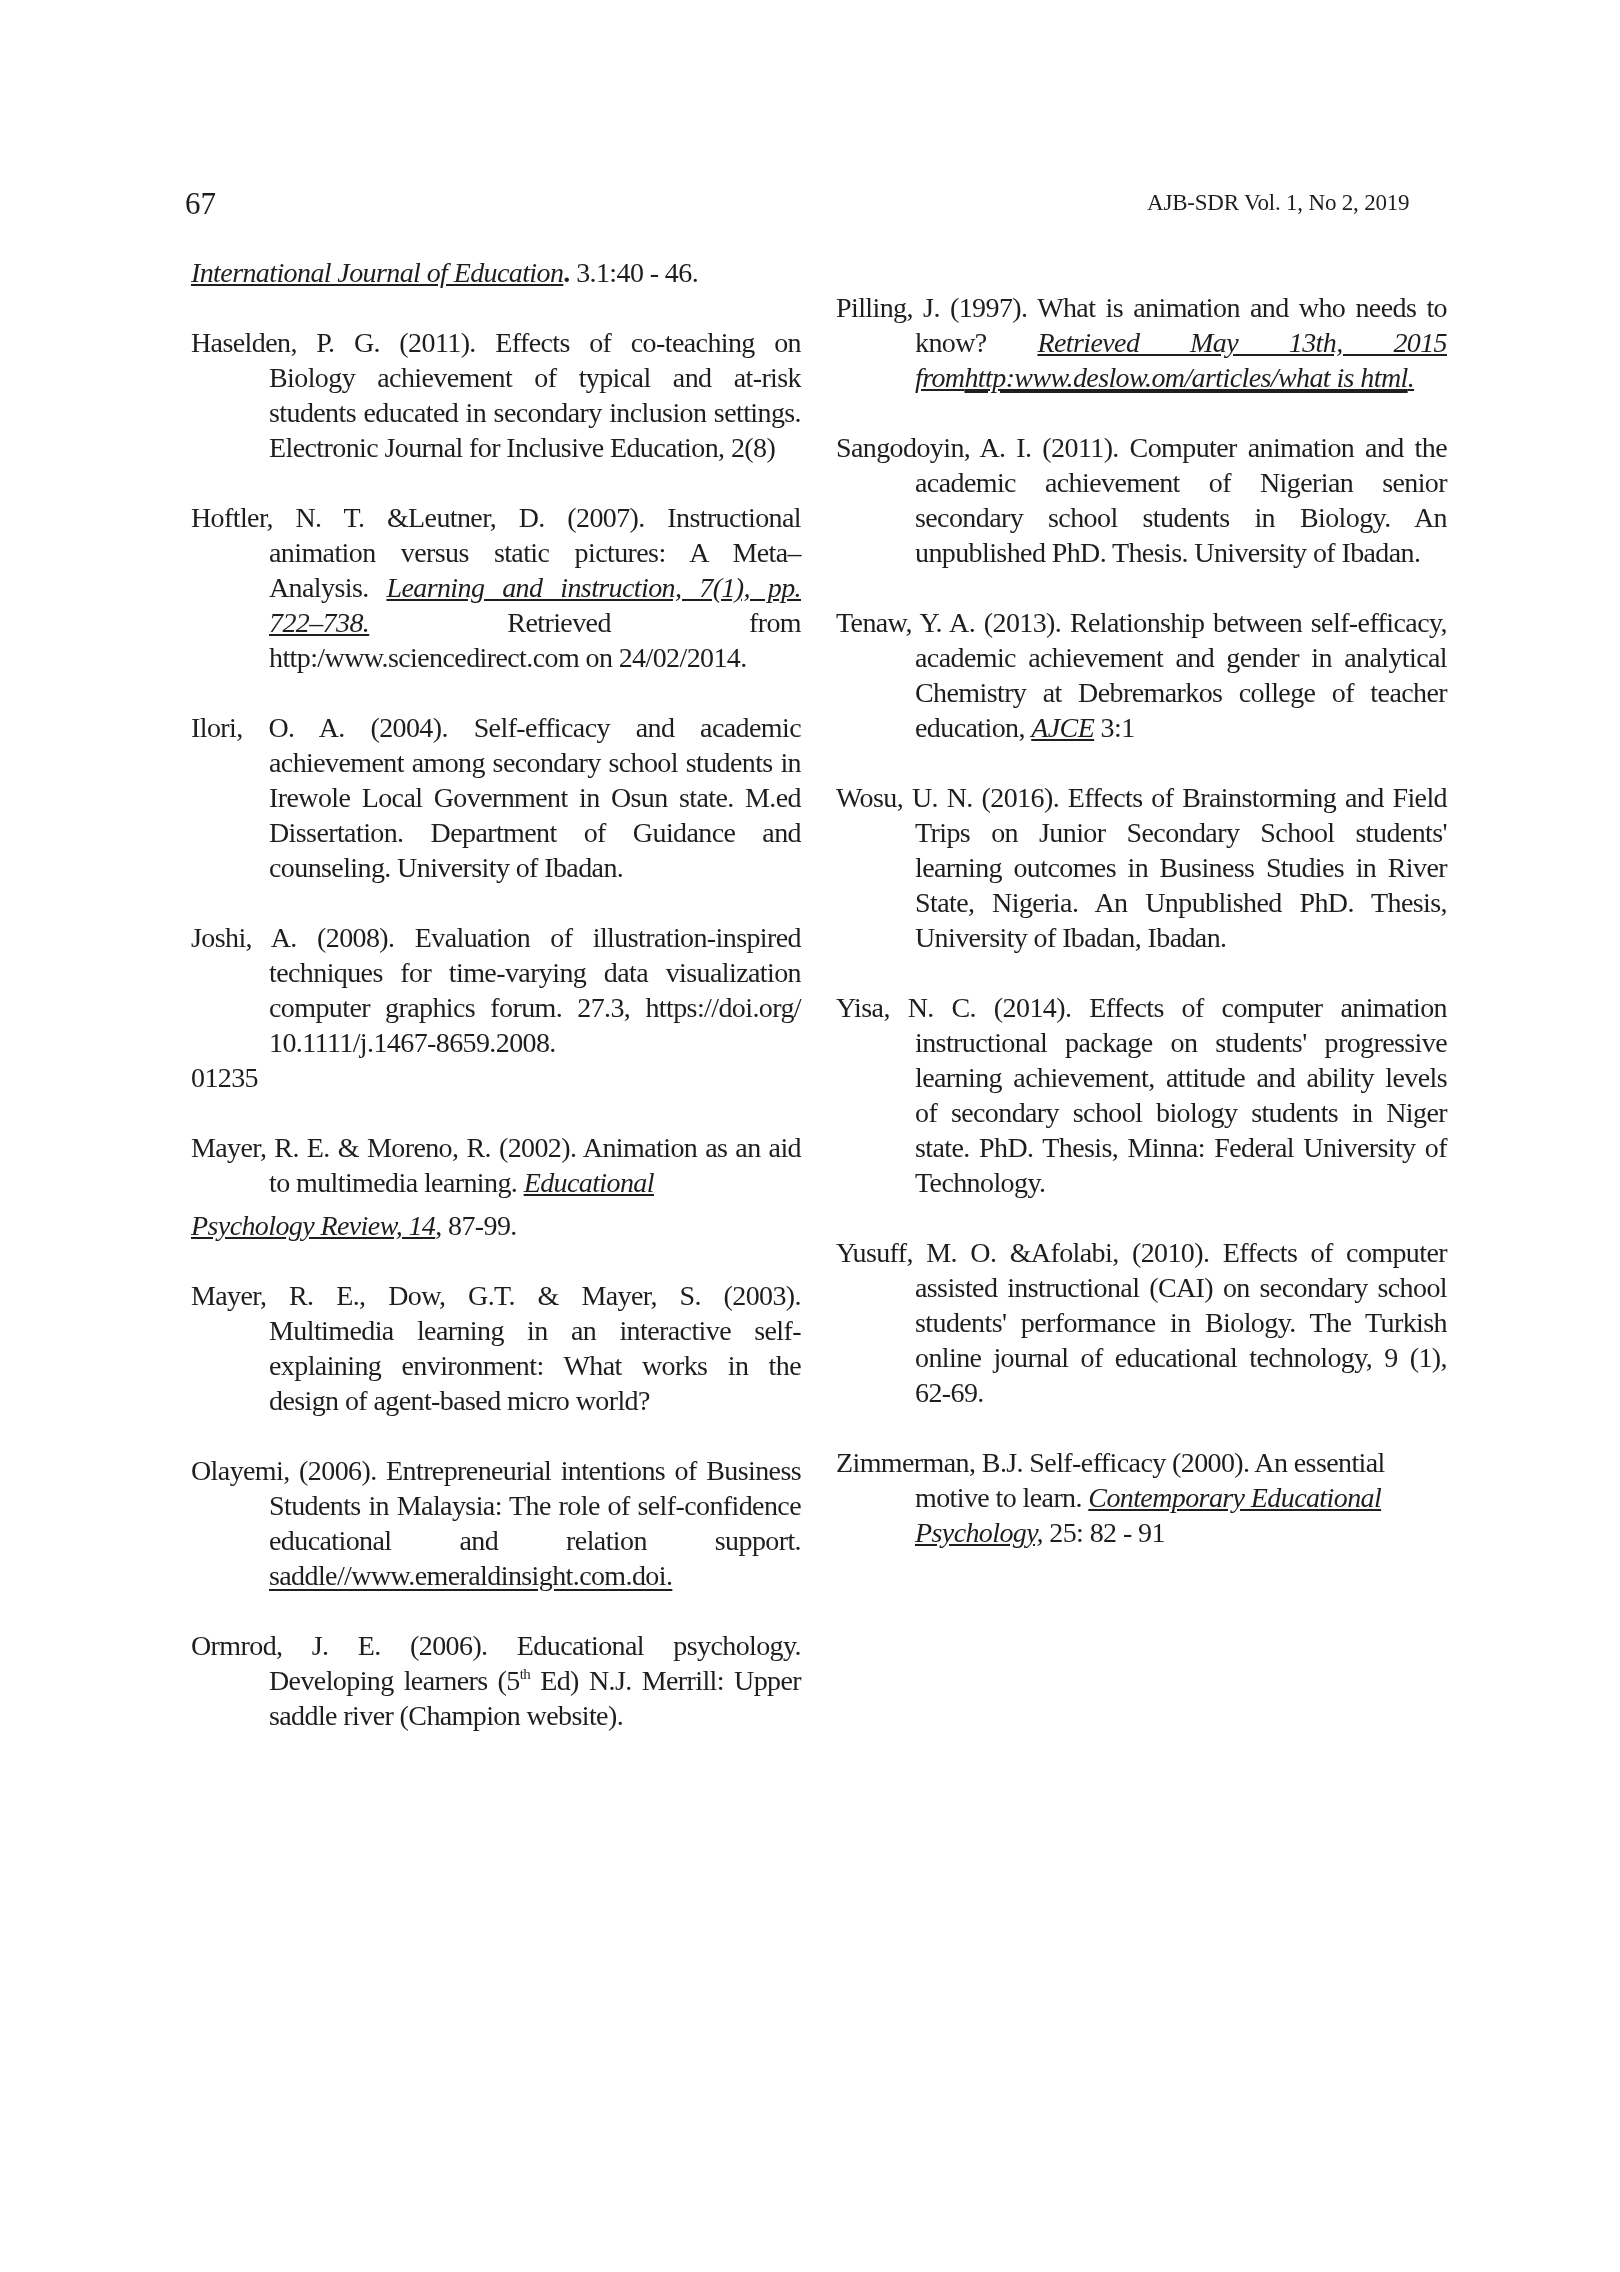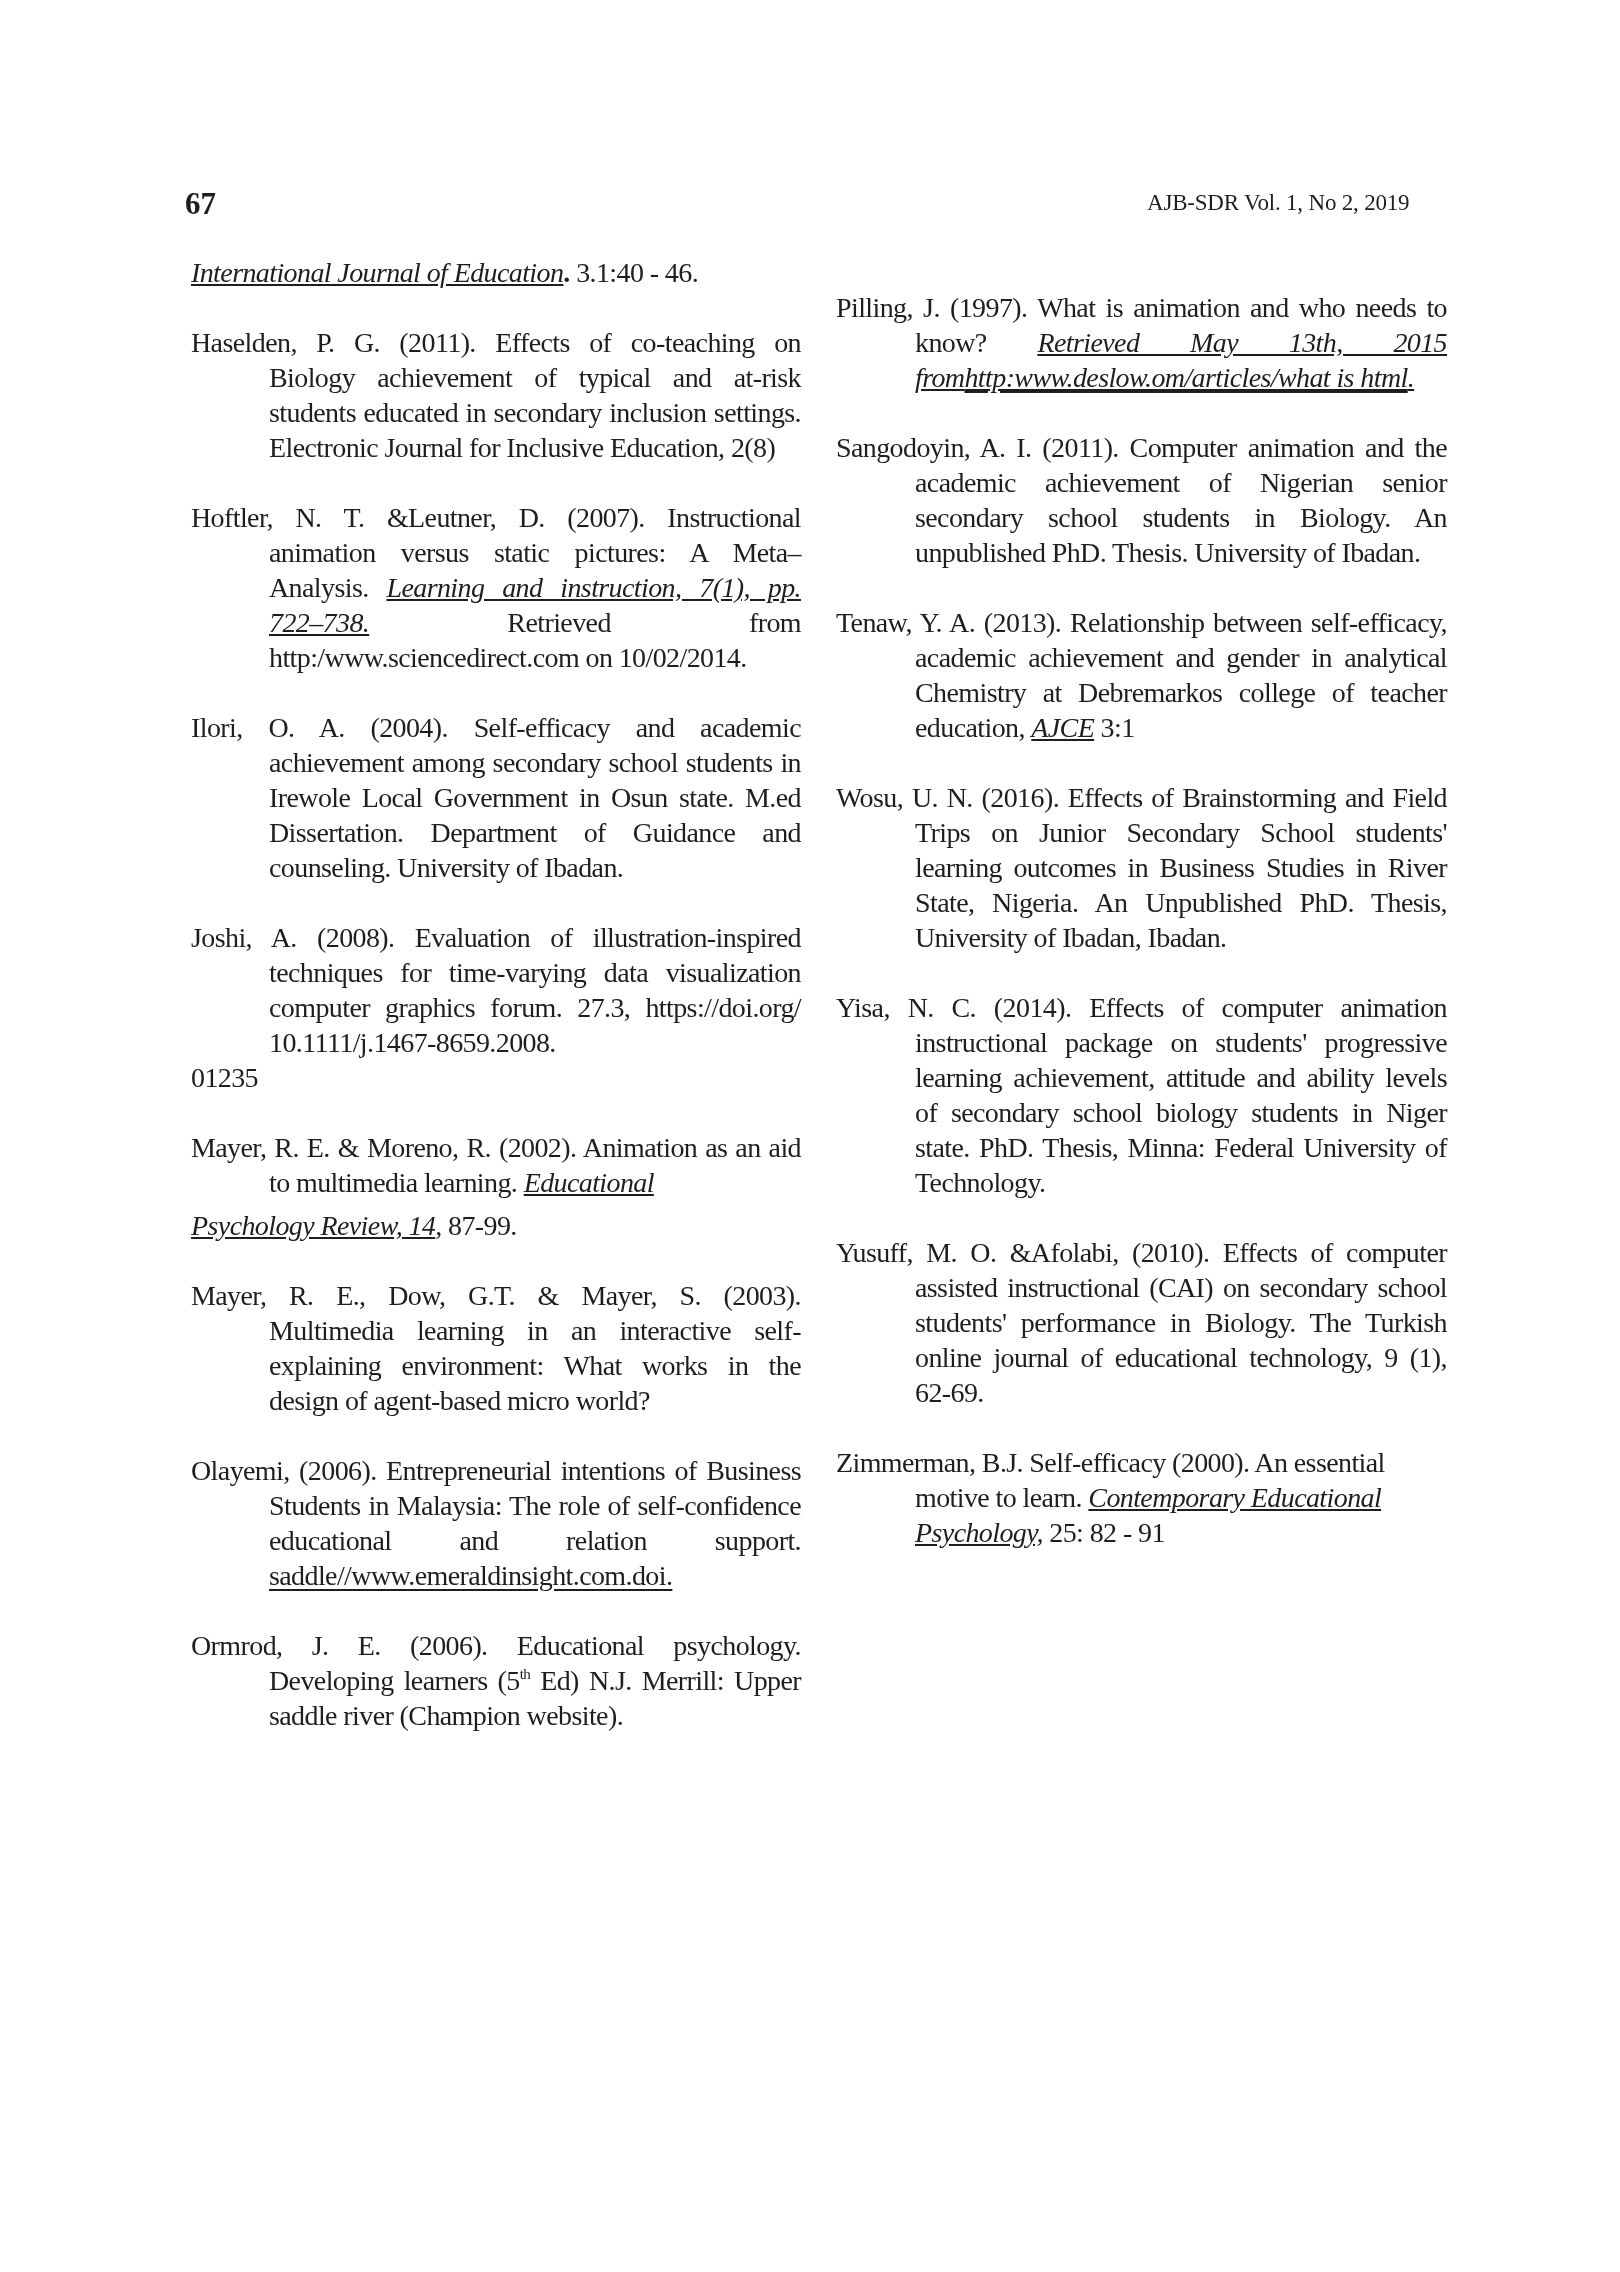--- a/index.html
+++ b/index.html
@@ -3,21 +3,21 @@
 <meta charset="utf-8">
 <style>
   html, body { margin: 0; padding: 0; background: #ffffff; }
   body {
     width: 1621px; height: 2272px; position: relative; overflow: hidden;
     font-family: "Liberation Serif", "DejaVu Serif", serif;
     color: #1e1e1e;
   }
   .page-number {
     position: absolute; left: 185px; top: 186px;
-    font-size: 31px; font-weight: bold;
+    font-size: 31px; font-weight: normal;
   }
   .running-head {
     position: absolute; left: 1147px; top: 190px;
     font-size: 23px; letter-spacing: -0.2px;
   }
   .col {
     position: absolute; top: 255px;
     font-size: 28px; line-height: 35px;
     letter-spacing: -0.6px;
   }
@@ -40,21 +40,21 @@
 <body>
 
 <div class="page-number">67</div>
 <div class="running-head">AJB-SDR Vol. 1, No 2, 2019</div>
 
 <div class="col col-left">
   <p class="cont"><i>International Journal of Education</i><span class="bold-dot">.</span><span> 3.1:40 - 46.</span></p>
 
   <p class="ref"><span>Haselden, P. G. (2011).  Effects of co-teaching on Biology achievement of typical and at-risk students educated in secondary inclusion settings.  Electronic Journal for Inclusive  Education, 2(8)</span></p>
 
-  <p class="ref"><span>Hoftler, N. T. &amp;Leutner, D. (2007). Instructional animation versus static pictures: A Meta–Analysis. </span><i>Learning and instruction, 7(1), pp. 722–738.</i><span> Retrieved from http:/www.sciencedirect.com on 10/02/2014.</span></p>
+  <p class="ref"><span>Hoftler, N. T. &amp;Leutner, D. (2007). Instructional animation versus static pictures: A Meta–Analysis. </span><i>Learning and instruction, 7(1), pp. 722–738.</i><span> Retrieved from http:/www.sciencedirect.com on 24/02/2014.</span></p>
 
   <p class="ref"><span>Ilori, O. A. (2004).  Self-efficacy and academic achievement among secondary school students in Irewole Local Government in Osun state. M.ed Dissertation. Department of Guidance  and counseling. University of Ibadan.</span></p>
 
   <p class="ref"><span>Joshi, A. (2008).  Evaluation of illustration-inspired techniques for time-varying data visualization computer graphics forum. 27.3, https://doi.org/ 10.1111/j.1467-8659.2008.</span><span class="line" style="text-align:left">01235</span></p>
 
   <p class="ref" style="margin-bottom:8px"><span>Mayer, R. E. &amp; Moreno, R. (2002).  Animation as an aid to multimedia learning. </span><i>Educational</i></p>
   <p class="cont"><i>Psychology Review, 14</i><span>, 87-99.</span></p>
 
   <p class="ref"><span>Mayer, R. E., Dow, G.T. &amp; Mayer, S. (2003). Multimedia learning in an interactive self-explaining environment: What works in the design of agent-based micro world?</span></p>
 

